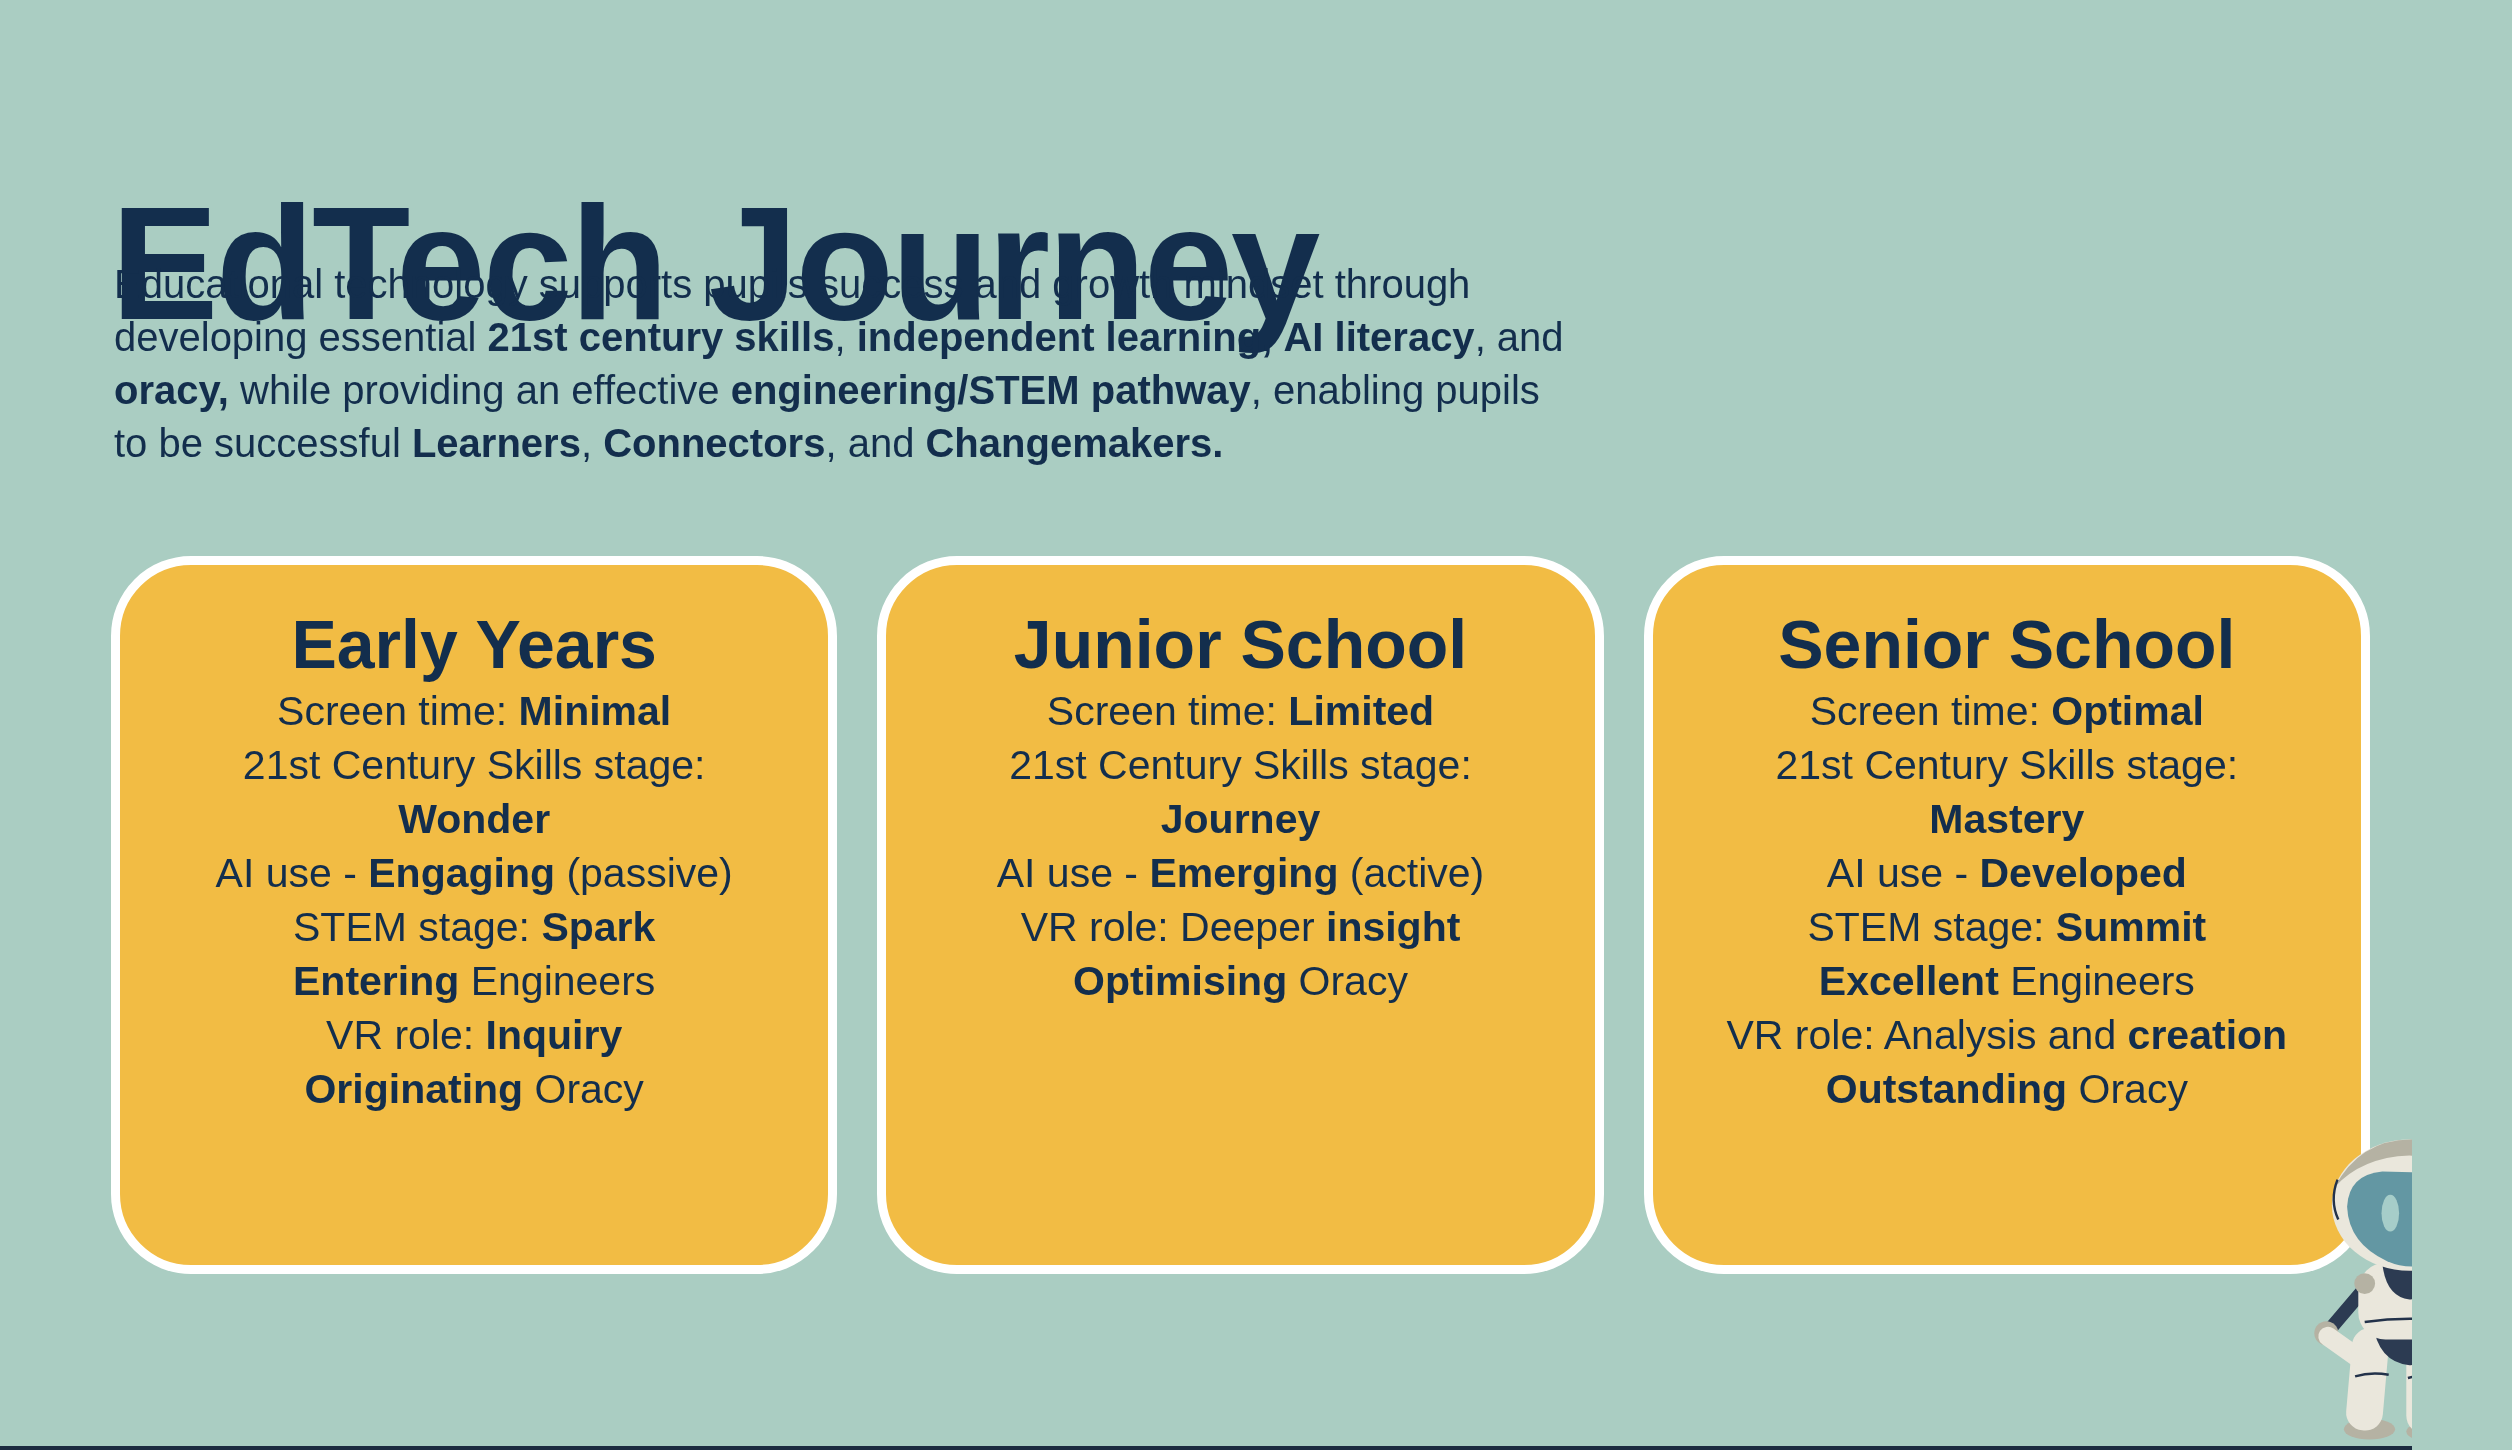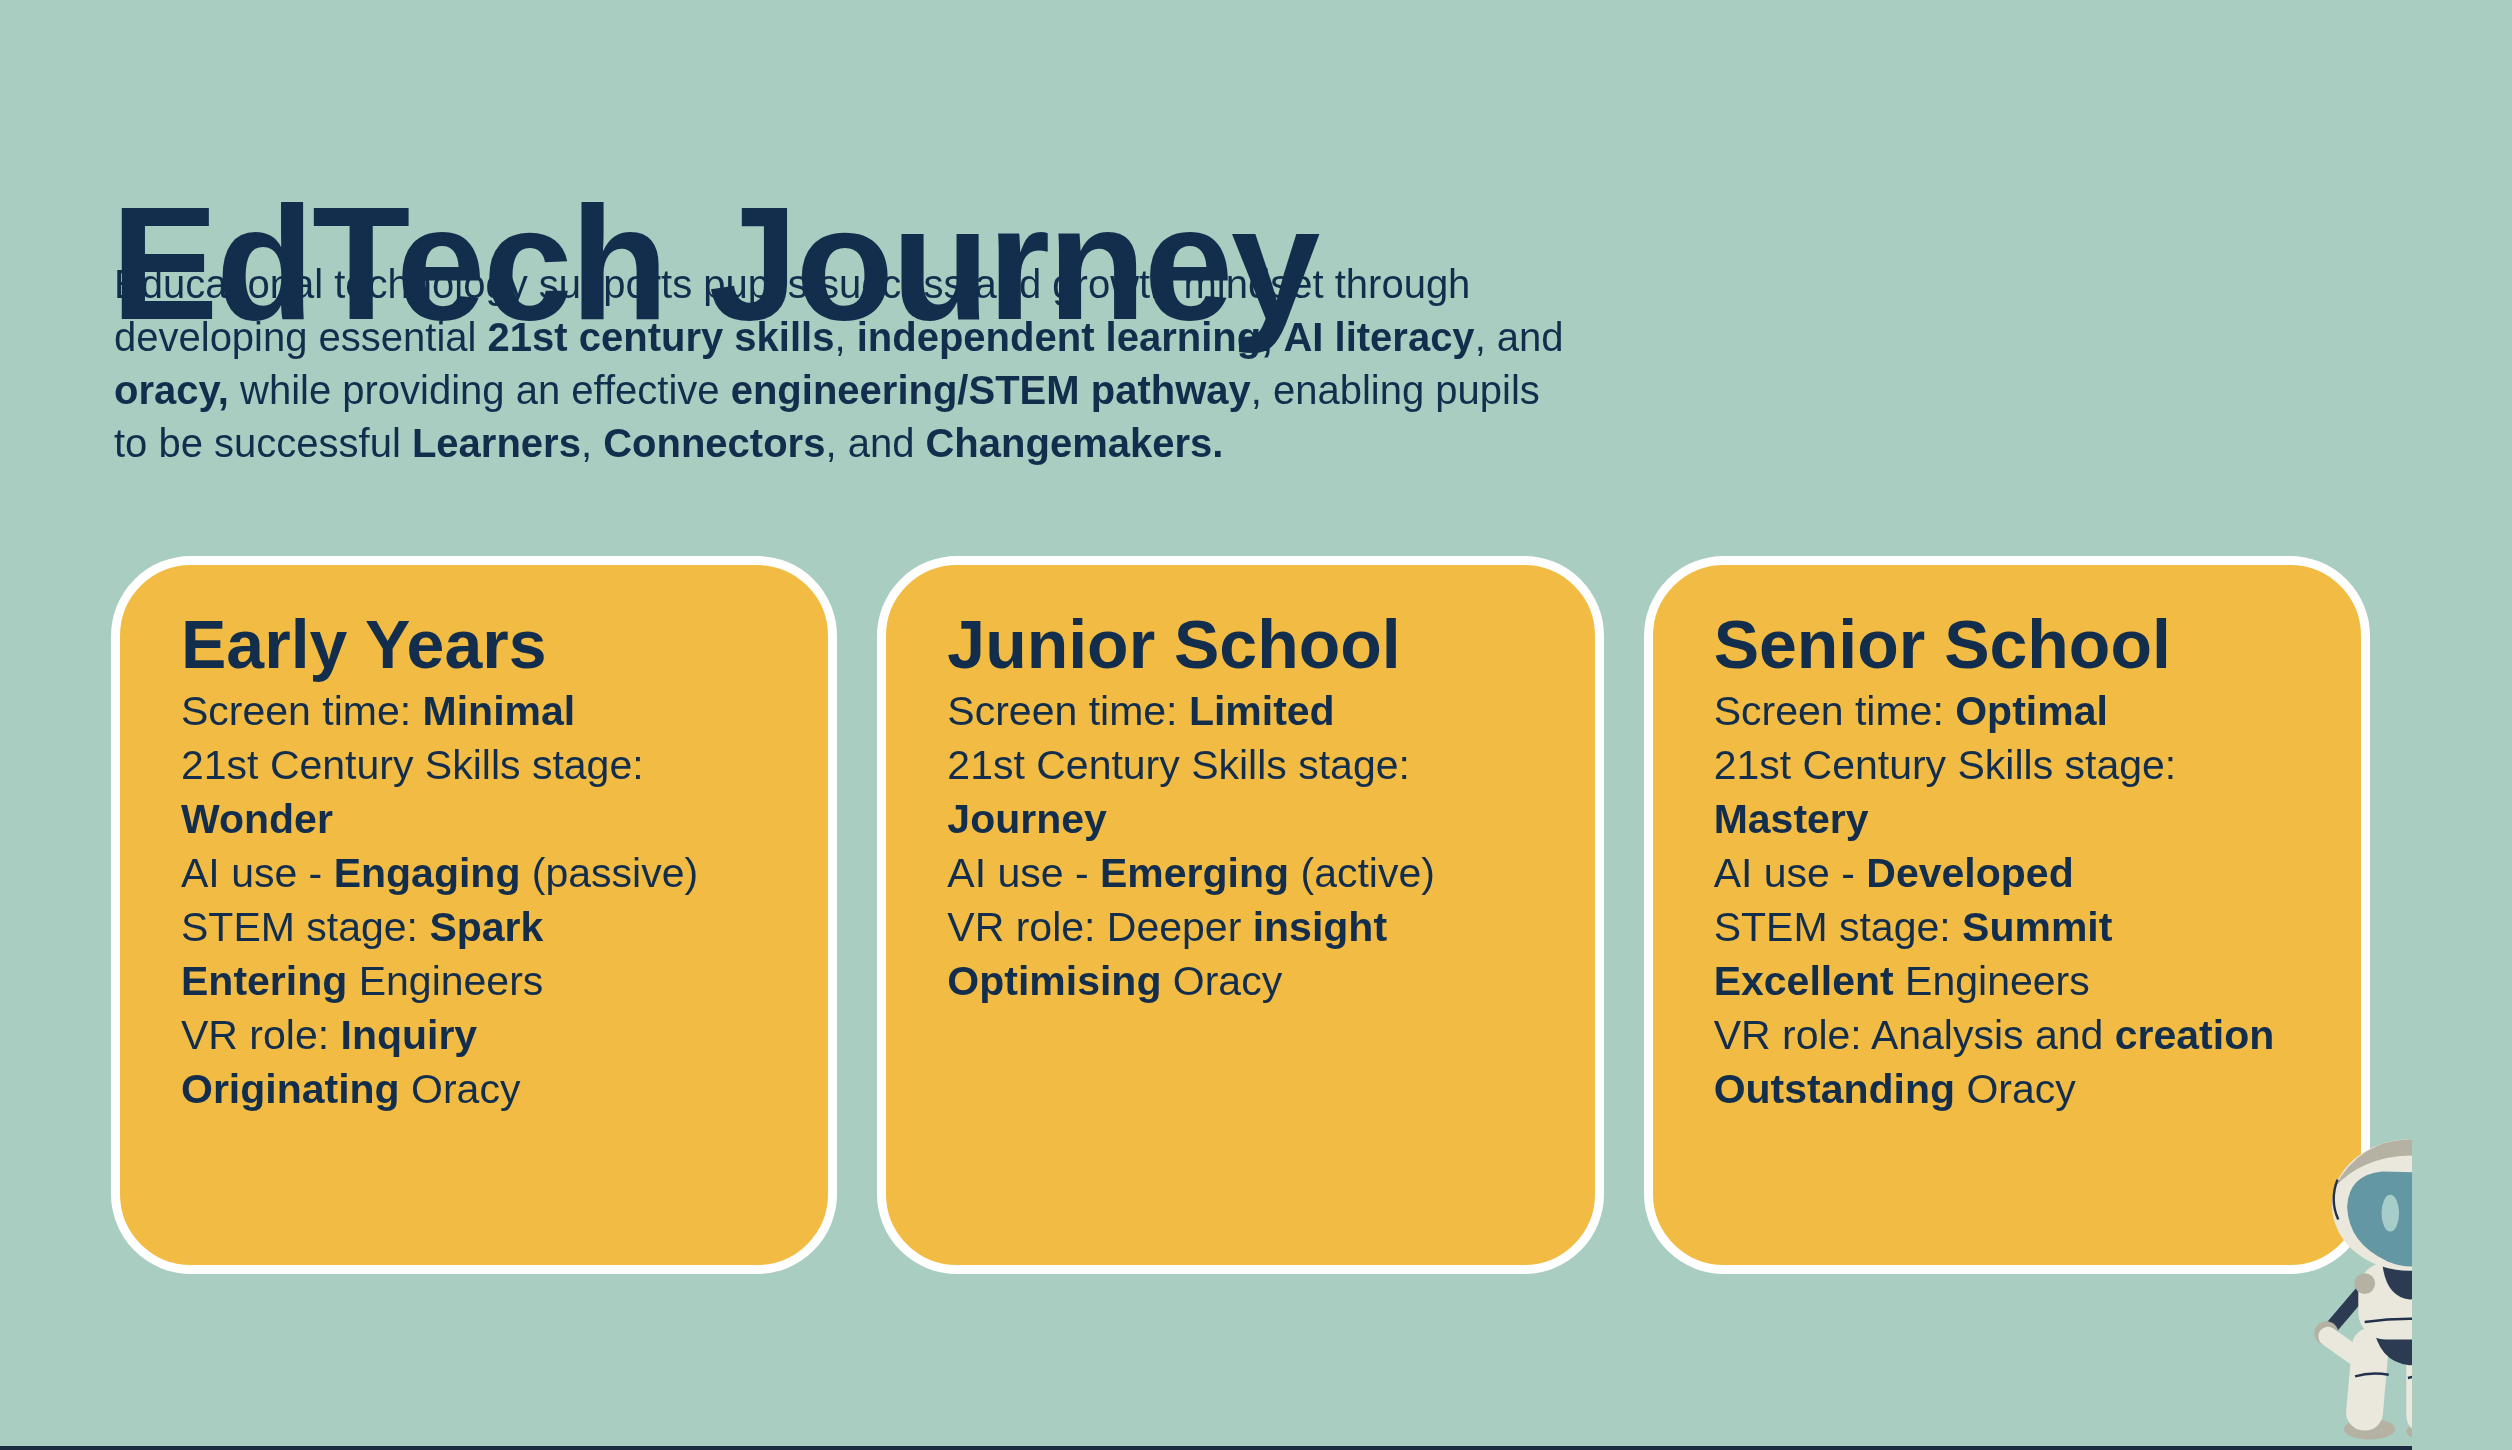--- a/index.html
+++ b/index.html
@@ -19,21 +19,21 @@
   .intro{
     position:absolute;left:114px;top:258px;
     font-size:40px;line-height:53px;color:#132e4d;
     white-space:nowrap;
   }
   .intro .line{white-space:nowrap;}
   .b{font-weight:700;}
   .cards{
     position:absolute;left:111px;top:556px;
     width:2259px;height:718px;
-    display:flex;gap:40px;
+    display:flex;gap:40px;text-align:center;
   }
   .card{
     flex:1;
     background:#f2bc44;
     border:9.6px solid #ffffff;
     border-radius:80px;
     box-sizing:border-box;
     padding:40px 61px 0 61px;
   }
   .card-title{

